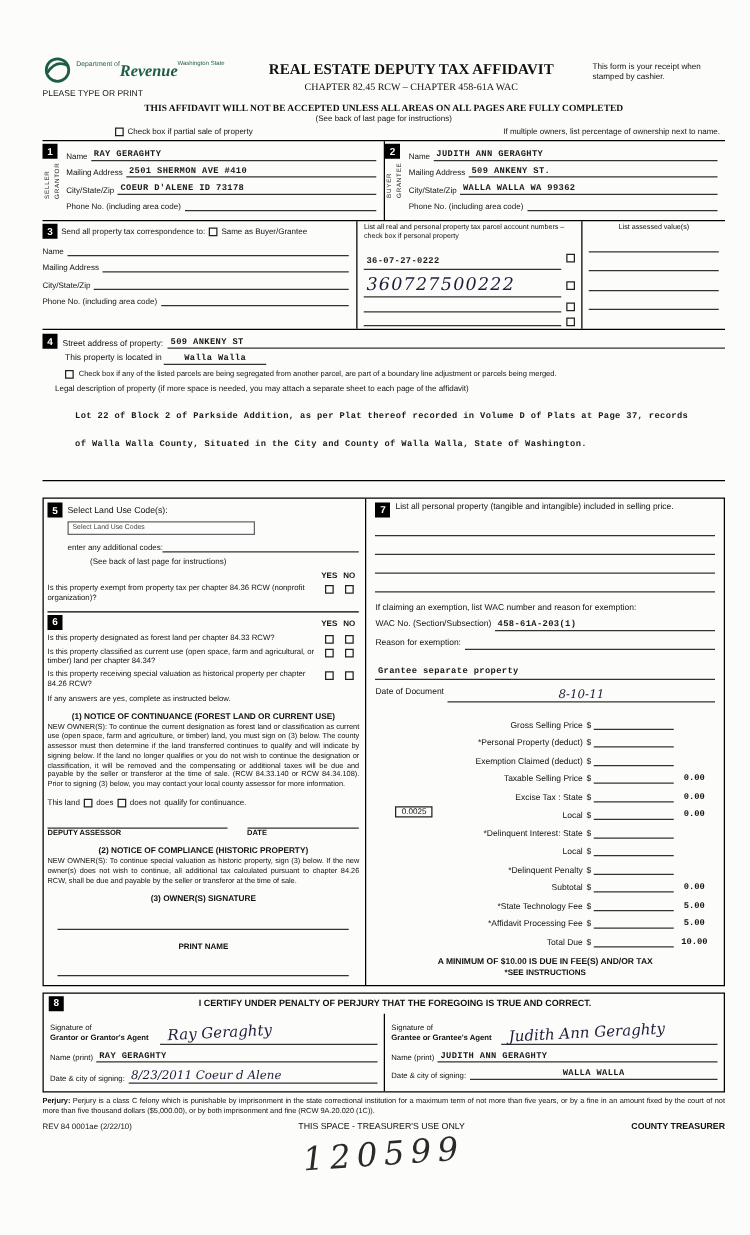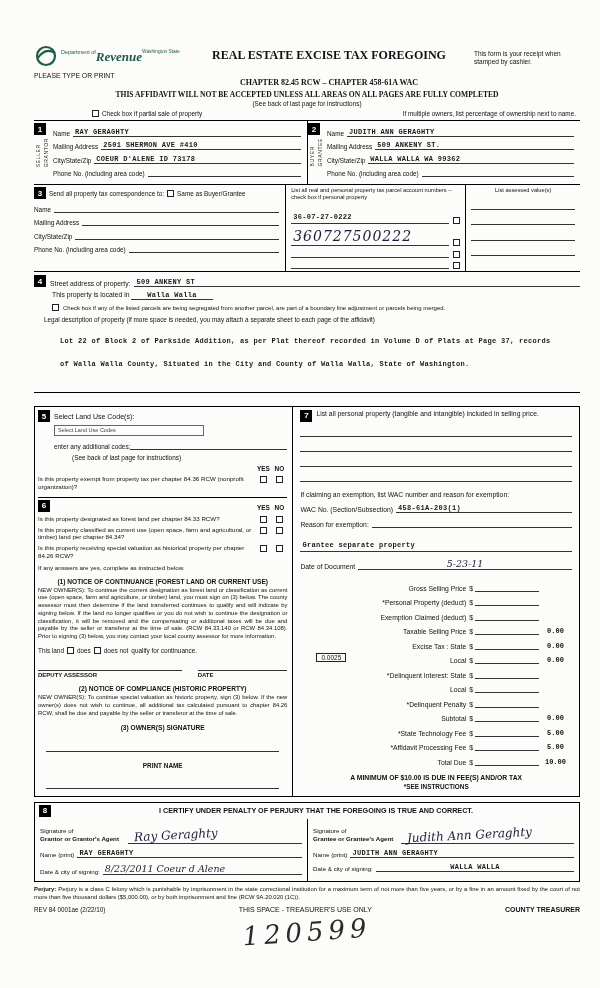--- a/index.html
+++ b/index.html
@@ -24,21 +24,21 @@
   .hdr-left { width:150px; }
   .logo-line { display:flex; align-items:center; gap:3px; }
   .logo-svg { width:24px; height:24px; }
   .dept-block { display:flex; flex-direction:row; line-height:1; }
   .dept-of { font-size:5.5px; color:#1d5c45; }
   .dept-rev { font-family:"Liberation Serif", serif; font-style:italic; font-weight:bold; font-size:13px; color:#1d5c45; }
   .dept-wa { font-size:4.8px; color:#1d5c45; }
   .please-type { font-size:6.8px; margin-top:4px; }
   .hdr-mid { flex:1; text-align:center; padding-top:4px; }
   .form-title { font-family:"Liberation Serif", serif; font-weight:bold; font-size:12px; }
-  .form-chapter { font-family:"Liberation Serif", serif; font-weight:bold; font-size:8px; margin-top:15px; }
+  .form-chapter { font-family:"Liberation Serif", serif; font-weight:normal; font-size:8px; margin-top:2px; }
   .hdr-right { width:106px; font-size:6.5px; line-height:1.3; padding-top:6px; }
   .warning { font-family:"Liberation Serif", serif; font-weight:bold; font-size:7.6px; text-align:center; margin-top:3px; }
   .seeback { font-size:6.4px; text-align:center; margin-top:1px; }
   .partial-row { display:flex; font-size:6.4px; margin-top:3px; align-items:center; }
   .partial-left { display:flex; align-items:center; gap:3px; margin-left:58px; }
   .partial-right { margin-left:auto; margin-right:4px; }
 
   
   .sec12 { border-top:1px solid #000; border-bottom:1px solid #000; display:flex; margin-top:3px; }
   .half { width:50%; display:flex; padding:2px 6px 7px 0; }
@@ -50,21 +50,21 @@
   .frow { display:flex; align-items:flex-end; margin-top:4.5px; font-size:6.4px; }
   .flabel { white-space:nowrap; padding-right:3px; }
 
   
   .sec3 { border-bottom:1px solid #000; display:flex; }
   .s3c1 { width:46%; padding:2px 6px 6px 0; }
   .s3c2 { width:33%; border-left:1px solid #000; padding:2px 5px; }
   .s3c3 { width:21%; border-left:1px solid #000; padding:2px 5px; }
   .s3r1 { display:flex; align-items:center; gap:3px; font-size:6.4px; }
   .s3chead { font-size:5.7px; line-height:1.25; }
-  .prow { display:flex; align-items:flex-end; margin-top:3.5px; gap:4px; }
+  .prow { display:flex; align-items:center; margin-top:3.5px; gap:4px; }
   .prow .fill { min-height:8px; }
   .handbig { font-size:14px; letter-spacing:1px; }
   .arow { margin-top:6.5px; display:flex; }
 
   
   .sec4 { border-bottom:1px solid #000; padding:3px 0 20px; }
   .s4r1 { display:flex; align-items:flex-end; gap:4px; font-size:6.8px; }
   .s4r2 { margin-top:4px; margin-left:18px; font-size:6.8px; }
   .uval { border-bottom:1px solid #333; padding:0 16px; }
   .s4r3 { display:flex; gap:4px; font-size:6px; margin-top:5px; margin-left:18px; align-items:center; }
@@ -98,21 +98,21 @@
   .landq { font-size:6.4px; margin-top:6px; display:flex; align-items:center; gap:3px; flex-wrap:nowrap; }
   .deprow { display:flex; gap:16px; margin-top:16px; }
   .dep { border-top:1px solid #333; font-size:6px; font-weight:bold; padding-top:1px; }
   .dep1 { flex:1.6; } .dep2 { flex:1; }
   .ownline { border-bottom:1px solid #333; height:11px; margin:0 8px; }
   .printname { font-size:6.4px; font-weight:bold; text-align:center; margin-top:10px; }
 
   .s7r1 { display:flex; gap:4px; font-size:6.8px; line-height:1.3; }
   .pline { border-bottom:1px solid #333; height:12px; margin-top:3px; }
   .s7exempt { font-size:6.8px; margin-top:9px; }
-  .inlrow { display:flex; align-items:flex-end; font-size:6.8px; margin-top:6px; }
+  .inlrow { display:flex; align-items:flex-start; font-size:6.8px; margin-top:6px; }
   .inlrow .lab { white-space:nowrap; padding-right:3px; }
   .reasonval { margin-top:5px; border-bottom:1px solid #333; min-height:9px; padding:0 2px; }
   .mrow { display:flex; justify-content:flex-end; align-items:flex-end; height:14.5px; position:relative; font-size:6.8px; }
   .mlabel { white-space:nowrap; }
   .dollar { padding:0 2px 0 3px; }
   .mline { width:64px; border-bottom:1px solid #333; height:9px; }
   .mval { width:33px; text-align:center; font-family:"Liberation Mono", monospace; font-size:7px; font-weight:bold; }
   .ratebox { position:absolute; left:16px; bottom:2px; border:1px solid #222; padding:0 4px; font-size:6.5px; }
   .minnote { font-size:6.8px; font-weight:bold; text-align:center; margin-top:8px; }
   .seeinst { font-size:6.4px; font-weight:bold; text-align:center; margin-top:2px; }
@@ -152,21 +152,21 @@
         </svg>
         <div class="dept-block">
           <span class="dept-of">Department of</span>
           <span class="dept-rev">Revenue</span>
           <span class="dept-wa">Washington State</span>
         </div>
       </div>
       <div class="please-type">PLEASE TYPE OR PRINT</div>
     </div>
     <div class="hdr-mid">
-      <div class="form-title">REAL ESTATE EXCISE TAX FOREGOING</div>
+      <div class="form-title">REAL ESTATE DEPUTY TAX AFFIDAVIT</div>
       <div class="form-chapter">CHAPTER 82.45 RCW – CHAPTER 458-61A WAC</div>
     </div>
     <div class="hdr-right">This form is your receipt when stamped by cashier.</div>
   </div>
 
   <div class="warning">THIS AFFIDAVIT WILL NOT BE ACCEPTED UNLESS ALL AREAS ON ALL PAGES ARE FULLY COMPLETED</div>
   <div class="seeback">(See back of last page for instructions)</div>
 
   <div class="partial-row">
     <div class="partial-left">
@@ -424,21 +424,21 @@
         <span class="fill"><span class="mono">458-61A-203(1)</span></span>
       </div>
       <div class="inlrow">
         <span class="lab">Reason for exemption:</span>
         <span class="fill"></span>
       </div>
       <div class="reasonval"><span class="mono">Grantee separate property</span></div>
 
       <div class="inlrow">
         <span class="lab">Date of Document</span>
-        <span class="fill" style="text-align:center;"><span class="hand handdate">5-23-11</span></span>
+        <span class="fill" style="text-align:center;"><span class="hand handdate">8-10-11</span></span>
       </div>
 
       <div style="margin-top:7px;">
         <div class="mrow">
           <span class="mlabel">Gross Selling Price</span>
             <span class="dollar">$</span>
             <span class="mline"></span>
             <span class="mval"></span>
         </div>
         <div class="mrow">

